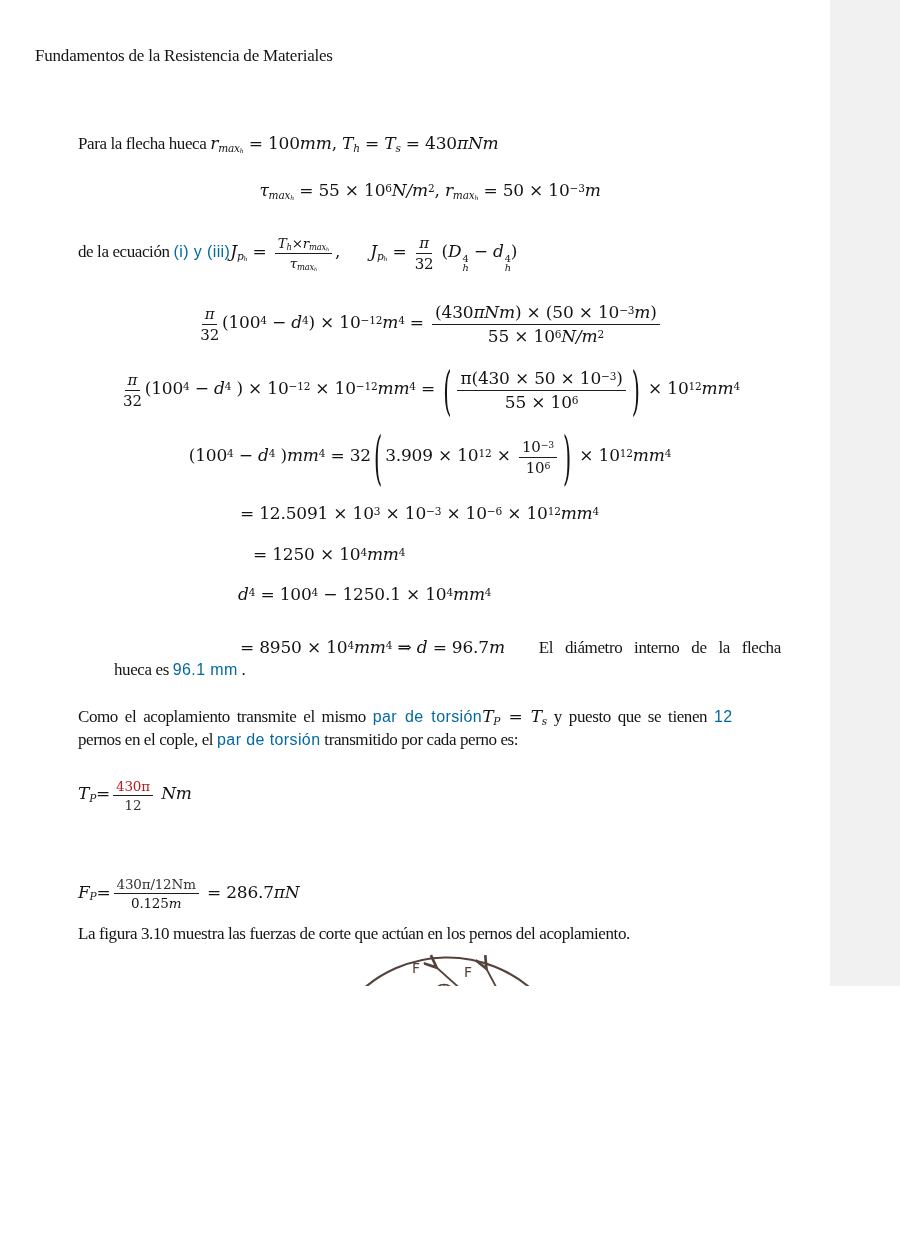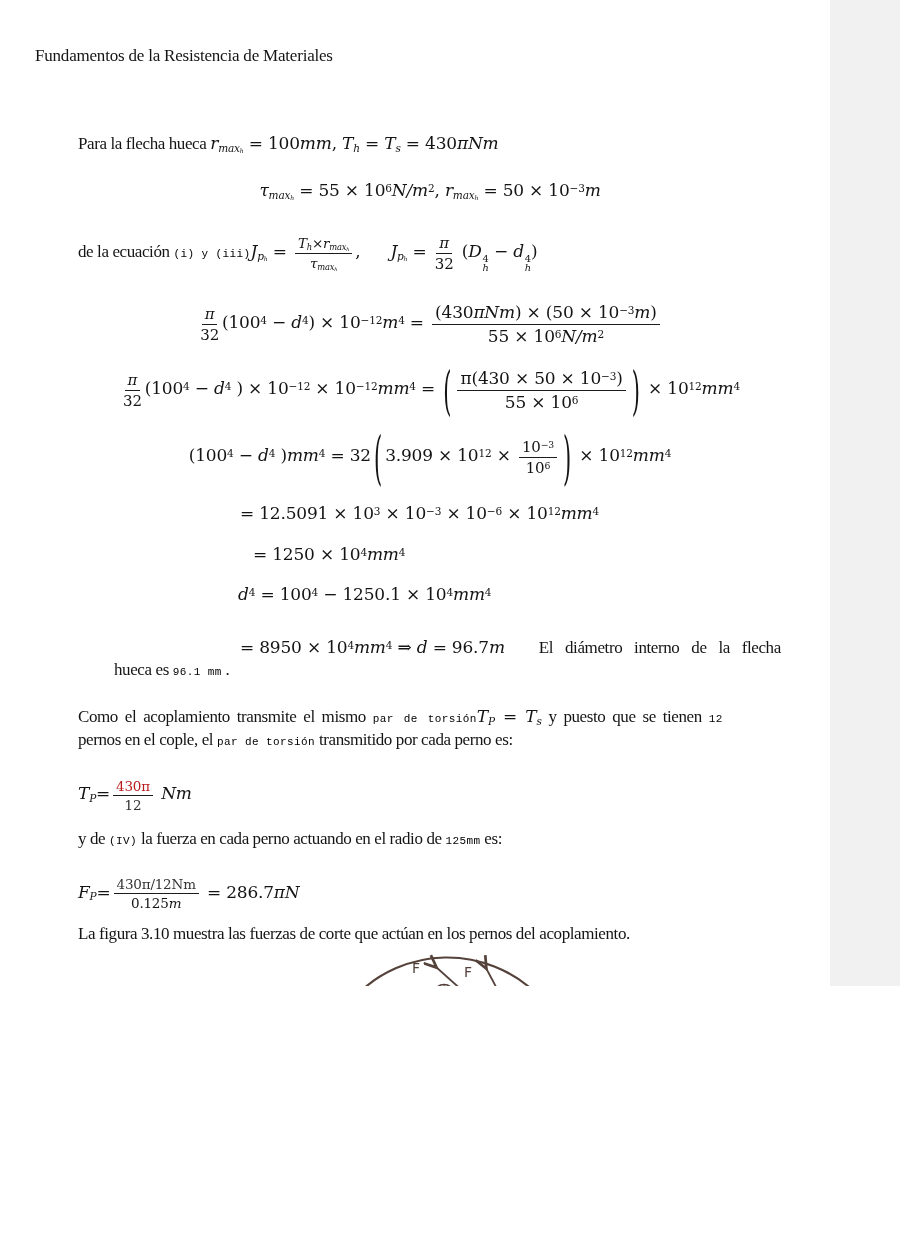--- a/index.html
+++ b/index.html
@@ -13,21 +13,21 @@
   .sb{font-size:62%;vertical-align:-0.24em;}
   .sbb{font-size:58%;vertical-align:-0.22em;}
   .stk{display:inline-flex;flex-direction:column;align-items:flex-start;font-size:58%;line-height:0.95em;vertical-align:-0.45em;margin-left:1px;}
   .frac{display:inline-flex;flex-direction:column;align-items:center;vertical-align:middle;margin:0 3px;}
   .fn{border-bottom:1.3px solid #1c1c1c;padding:0 3px 1px 3px;white-space:pre;}
   .fd{padding-top:1px;white-space:pre;}
   .f13{font-size:13.5px;}
   .f15{font-size:15px;}
   .bp{display:inline-block;font-family:"DejaVu Serif",serif;font-size:21px;transform:scaleY(2.5);margin:0 3px;vertical-align:middle;}
   .bp2{transform:scaleY(2.8);}
-  .ocr{font-family:Liberation Mono, monospace;font-size:11px;color:#000000;letter-spacing:0.4px;white-space:pre;}
+  .ocr{font-family:Liberation Sans, sans-serif;font-size:16px;color:#0369a1;letter-spacing:0.4px;white-space:pre;}
   .ctr{left:70px;width:720px;text-align:center;}
   .gap30{display:inline-block;width:30px;}
   .gap34{display:inline-block;width:34px;}
   .wide{word-spacing:8px;}
   .wsp{word-spacing:3px;}
   .hdr{position:absolute;left:35px;top:46px;font-size:17px;font-family:"Liberation Serif",serif;letter-spacing:-0.2px;}
   .cap{position:absolute;left:78px;width:740px;top:1133px;text-align:center;font-size:22px;font-family:Liberation Sans, sans-serif;}
   .pno{position:absolute;left:0;width:856px;top:1162px;text-align:center;font-size:18px;font-weight:bold;font-family:"Liberation Serif",serif;padding-left:40px;}
   .fig{position:absolute;left:316px;top:954px;width:264px;height:180px;}
 </style>
@@ -59,21 +59,20 @@
 
   <div class="line" style="top:637px;left:240px;"><span class="m">= 8950 × 10</span><span class="su m">4</span><span class="v">mm</span><span class="su m">4</span><span class="m"> ⇒ </span><span class="v">d</span><span class="m"> = 96.7</span><span class="v">m</span><span class="gap34"></span><span class="t wide">El diámetro interno de la flecha</span></div>
 
   <div class="line" style="top:660px;left:78px;margin-left:36px;"><span class="t">hueca es </span><span class="ocr">96.1 mm</span><span class="t"> .</span></div>
 
   <div class="line wsp" style="top:706px;left:78px;"><span class="t">Como el acoplamiento transmite el mismo </span><span class="ocr">par de torsión</span><span class="v">T</span><span class="sb v">P</span><span class="m"> = </span><span class="v">T</span><span class="sb v">s</span><span class="t"> y puesto que se tienen </span><span class="ocr">12</span></div>
   <div class="line" style="top:730px;left:78px;"><span class="t">pernos en el cople, el </span><span class="ocr">par de torsión</span><span class="t"> transmitido por cada perno es:</span></div>
 
   <div class="line" style="top:778px;left:78px;"><span class="v">T</span><span class="sb v">P</span><span class="m">=</span><span class="frac f13"><span class="fn m" style="color:#b91c1c;">430π</span><span class="fd m" style="color:#333;">12</span></span><span class="v"> Nm</span></div>
 
-  <div class="line" style="top:829px;left:78px;"><span class="t">y de </span><span class="ocr">(IV)</span><span class="t"> la fuerza en cada perno actuando en el radio de </span><span class="ocr">125mm</span><span class="t"> es:</span></div>
 
   <div class="line" style="top:876px;left:78px;"><span class="v">F</span><span class="sb v">P</span><span class="m">=</span><span class="frac f13"><span class="fn m" style="color:#333;">430π/12Nm</span><span class="fd"><span class="m">0.125</span><span class="v">m</span></span></span><span class="m"> = 286.7</span><span class="v">πN</span></div>
 
   <div class="line" style="top:924px;left:78px;"><span class="t">La figura 3.10 muestra las fuerzas de corte que actúan en los pernos del acoplamiento.</span></div>
 
   <div class="fig">
     <svg width="264" height="180" viewBox="0 0 264 180">
       <defs>
         <pattern id="hp" patternUnits="userSpaceOnUse" width="4.5" height="4.5" patternTransform="rotate(45)">
           <rect width="4.5" height="4.5" fill="#ffffff"></rect>

